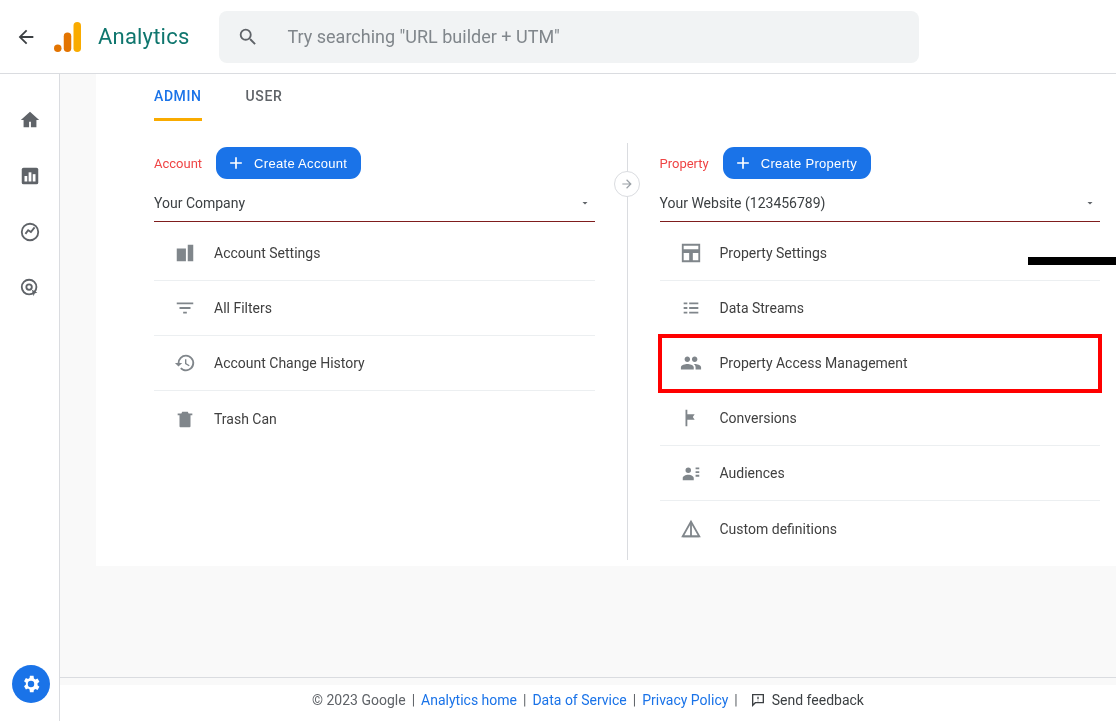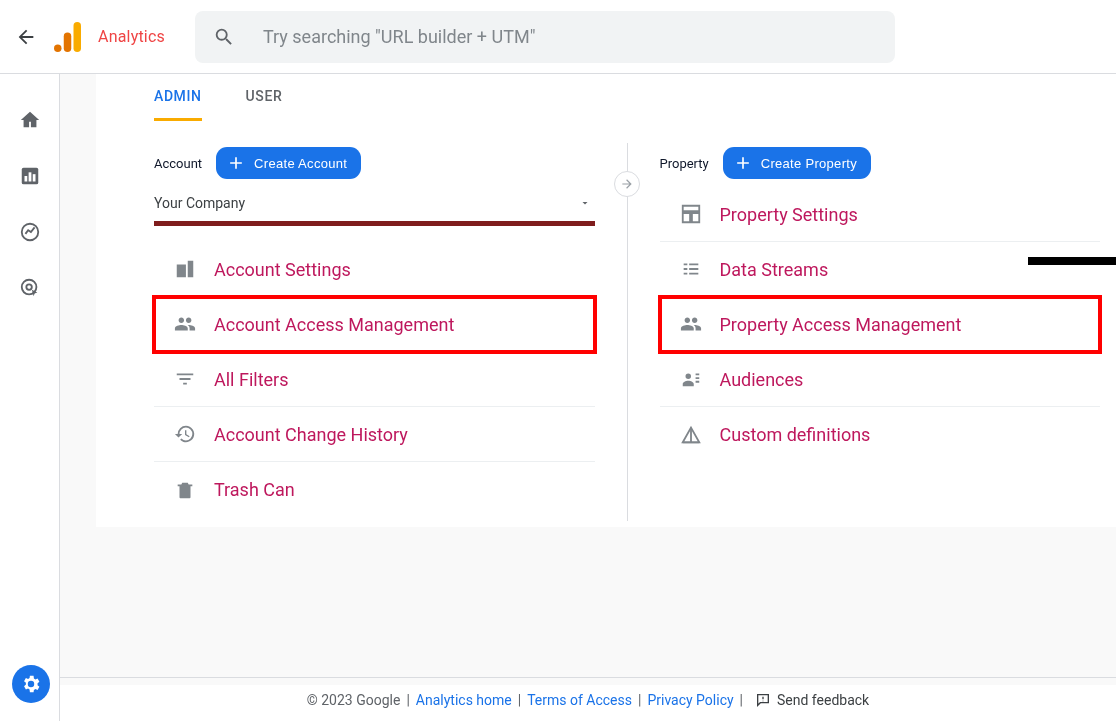--- a/index.html
+++ b/index.html
@@ -3,21 +3,21 @@
 <meta charset="utf-8">
 <style>
 * { box-sizing: border-box; margin: 0; padding: 0; }
 body { font-family: 'Google Sans', Roboto, Arial, sans-serif; color: #3c4043; background: #fff; width: 1116px; height: 721px; overflow: hidden; position: relative; }
 
 
 .header { display: flex; align-items: center; height: 74px; border-bottom: 1px solid #dadce0; padding-left: 6px; }
 .back-arrow { width: 40px; height: 40px; display: flex; align-items: center; justify-content: center; cursor: pointer; }
 .logo-wrap { display: flex; align-items: center; margin-left: 8px; }
 .logo { width: 30px; height: 34px; margin-right: 14px; }
-.brand { font-size: 16px; color: #ef4444; font-weight: 400; letter-spacing: 0.2px; }
+.brand { font-size: 22px; color: #0f766e; font-weight: 400; letter-spacing: 0.2px; }
 .search-box { margin-left: 30px; width: 700px; height: 52px; background: #f1f3f4; border-radius: 8px; display: flex; align-items: center; padding: 0 18px; }
 .search-icon { width: 22px; height: 22px; color: #5f6368; }
 .search-text { margin-left: 28px; font-size: 18px; color: #80868b; }
 
 
 .leftnav { position: absolute; left: 0; top: 74px; bottom: 0; width: 60px; border-right: 1px solid #dadce0; background: #fff; }
 .nav-icon { width: 60px; height: 56px; display: flex; align-items: center; justify-content: center; cursor: pointer; color: #5f6368; }
 .nav-icon svg { width: 22px; height: 22px; }
 .settings-fab { position: absolute; bottom: 18px; left: 12px; width: 38px; height: 38px; border-radius: 50%; background: #1a73e8; display: flex; align-items: center; justify-content: center; cursor: pointer; }
 .settings-fab svg { fill: #fff; width: 22px; height: 22px; }
@@ -26,32 +26,32 @@
 .content { position: absolute; left: 60px; top: 74px; right: 0; bottom: 36px; background: #f9f9f9; overflow: hidden; }
 .tab { font-size: 14px; font-weight: 500; letter-spacing: 0.6px; padding: 14px 0 14px 0; margin-right: 44px; cursor: pointer; color: #5f6368; border-bottom: 3px solid transparent; }
 .tab.active { color: #1a73e8; border-bottom-color: #f9ab00; }
 
 .columns { display: flex; background: #fff; margin-left: 36px; width: 1036px; padding: 26px 0 10px 0; position: relative; }
 .col { flex: 1; padding: 0 32px 0 12px; }
 .col-divider { width: 1px; background: #dadce0; margin: -4px 0; position: relative; }
 .round-btn { position: absolute; left: -13px; top: 28px; width: 26px; height: 26px; border-radius: 50%; background: #fff; border: 1px solid #dadce0; display: flex; align-items: center; justify-content: center; cursor: pointer; }
 
 .col-header { display: flex; align-items: center; margin-bottom: 8px; }
-.col-label { font-size: 13px; color: #0f172a; margin-right: 14px; }
+.col-label { font-size: 13px; color: #ef4444; margin-right: 14px; }
 .create-btn { background: #1a73e8; color: #fff; border: none; border-radius: 11px; height: 32px; padding: 0 14px 0 10px; font-size: 13px; font-weight: 500; letter-spacing: 0.3px; display: inline-flex; align-items: center; cursor: pointer; }
 .create-btn svg { width: 20px; height: 20px; margin-right: 8px; }
 
-.selector { display: flex; align-items: center; justify-content: space-between; border-bottom: 5px solid #7f1d1d; padding: 8px 4px 10px 0; margin-bottom: 16px; cursor: pointer; text-align: right; }
+.selector { display: flex; align-items: center; justify-content: space-between; border-bottom: 1px solid #7f1d1d; padding: 8px 4px 10px 0; margin-bottom: 4px; cursor: pointer; text-align: right; }
 .selector-text { font-size: 14px; color: #3c4043; }
 
 .menu-item { display: flex; align-items: center; height: 55px; border-bottom: 1px solid #eceff1; padding-left: 18px; cursor: pointer; }
 .menu-item:last-child { border-bottom: none; align-items: center; }
 .menu-icon { width: 26px; height: 26px; margin-right: 16px; color: #80868b; display: flex; align-items: center; justify-content: center; }
 .menu-icon svg { width: 22px; height: 22px; fill: #80868b; }
-.menu-label { font-size: 18px; color: #be185d; }
+.menu-label { font-size: 14px; color: #404040; }
 .highlight-red { outline: 4px solid #ff0000; outline-offset: -2px; }
 
 
 .footer { position: absolute; left: 60px; bottom: 0; right: 0; height: 44px; border-top: 1px solid #dadce0; display: flex; align-items: center; justify-content: center; font-size: 14px; color: #5f6368; }
 .footer a { color: #1a73e8; text-decoration: none; }
 .footer .sep { margin: 0 6px; color: #5f6368; }
 .footer .feedback { color: #3c4043; display: inline-flex; margin-left: 6px; cursor: pointer; }
 .footer .feedback svg { margin-right: 6px; }
 
 .black-stripe { position: absolute; right: 0; top: 257px; width: 88px; height: 8px; background: #000; }
@@ -145,28 +145,20 @@
       </div>
 
       <div class="menu-item">
         <span class="menu-icon">
             <svg viewBox="0 0 24 24">
               <path d="M3 21V7h10v14H3zm12 0V3h6v18h-6zM5 11h2v2H5zm0 4h2v2H5zm4-4h2v2H9zm0 4h2v2H9z"></path>
             </svg>
           </span>
         <span class="menu-label">Account Settings</span>
       </div>
-      <div class="menu-item highlight-red">
-        <span class="menu-icon">
-            <svg viewBox="0 0 24 24">
-              <path d="M16 11c1.66 0 3-1.34 3-3s-1.34-3-3-3-3 1.34-3 3 1.34 3 3 3zm-8 0c1.66 0 3-1.34 3-3S9.66 5 8 5 5 6.34 5 8s1.34 3 3 3zm0 2c-2.33 0-7 1.17-7 3.5V19h14v-2.5C15 14.17 10.33 13 8 13zm8 0c-.29 0-.62.02-.97.05 1.16.84 1.97 1.97 1.97 3.45V19h6v-2.5c0-2.33-4.67-3.5-7-3.5z"></path>
-            </svg>
-          </span>
-        <span class="menu-label">Account Access Management</span>
-      </div>
       <div class="menu-item">
         <span class="menu-icon">
             <svg viewBox="0 0 24 24">
               <path d="M10 18h4v-2h-4v2zM3 6v2h18V6H3zm3 7h12v-2H6v2z"></path>
             </svg>
           </span>
         <span class="menu-label">All Filters</span>
       </div>
       <div class="menu-item">
         <span class="menu-icon">
@@ -197,20 +189,26 @@
     <div class="col" style="padding-left:32px;">
       <div class="col-header">
         <span class="col-label">Property</span>
         <button class="create-btn">
           <svg viewBox="0 0 24 24">
               <path fill="#fff" d="M19 13h-6v6h-2v-6H5v-2h6V5h2v6h6z"></path>
             </svg>
           <span>Create Property</span>
         </button>
       </div>
+      <div class="selector">
+        <span class="selector-text">Your Website (123456789)</span>
+        <svg width="12" height="12" viewBox="0 0 24 24">
+            <path fill="#5f6368" d="M7 10l5 5 5-5z"></path>
+          </svg>
+      </div>
 
       <div class="menu-item">
         <span class="menu-icon">
             <svg viewBox="0 0 24 24">
               <path d="M3 3h18v6H3V3zm0 8h8v10H3V11zm10 0h8v10h-8V11z" fill="none" stroke="#80868b" stroke-width="2"></path>
             </svg>
           </span>
         <span class="menu-label">Property Settings</span>
       </div>
       <div class="menu-item">
@@ -221,20 +219,28 @@
           </span>
         <span class="menu-label">Data Streams</span>
       </div>
       <div class="menu-item highlight-red">
         <span class="menu-icon">
             <svg viewBox="0 0 24 24">
               <path d="M16 11c1.66 0 3-1.34 3-3s-1.34-3-3-3-3 1.34-3 3 1.34 3 3 3zm-8 0c1.66 0 3-1.34 3-3S9.66 5 8 5 5 6.34 5 8s1.34 3 3 3zm0 2c-2.33 0-7 1.17-7 3.5V19h14v-2.5C15 14.17 10.33 13 8 13zm8 0c-.29 0-.62.02-.97.05 1.16.84 1.97 1.97 1.97 3.45V19h6v-2.5c0-2.33-4.67-3.5-7-3.5z"></path>
             </svg>
           </span>
         <span class="menu-label">Property Access Management</span>
+      </div>
+      <div class="menu-item">
+        <span class="menu-icon">
+            <svg viewBox="0 0 24 24">
+              <path d="M6 3v18h2v-7h8l-2-3 2-3H8V3z"></path>
+            </svg>
+          </span>
+        <span class="menu-label">Conversions</span>
       </div>
       <div class="menu-item">
         <span class="menu-icon">
             <svg viewBox="0 0 24 24">
               <path d="M9 12a3 3 0 100-6 3 3 0 000 6zm0 2c-3 0-6 1.5-6 3.5V20h12v-2.5C15 15.5 12 14 9 14zm8-4h4v2h-4zm0 4h4v2h-4zm0-8h4v2h-4z"></path>
             </svg>
           </span>
         <span class="menu-label">Audiences</span>
       </div>
       <div class="menu-item">
@@ -250,21 +256,21 @@
   </div>
 </div>
 
 <div class="black-stripe"></div>
 
 <div class="footer">
   <span>© 2023 Google</span>
   <span class="sep">|</span>
   <a href="#">Analytics home</a>
   <span class="sep">|</span>
-  <a href="#">Terms of Access</a>
+  <a href="#">Data of Service</a>
   <span class="sep">|</span>
   <a href="#">Privacy Policy</a>
   <span class="sep">|</span>
   <span class="feedback">
     <svg width="16" height="16" viewBox="0 0 24 24">
         <path fill="none" stroke="#3c4043" stroke-width="2" d="M4 4h16v12H8l-4 4V4z"></path>
         <path stroke="#3c4043" stroke-width="2" d="M12 7v4m0 2v1"></path>
       </svg>
     <span>Send feedback</span>
   </span>

